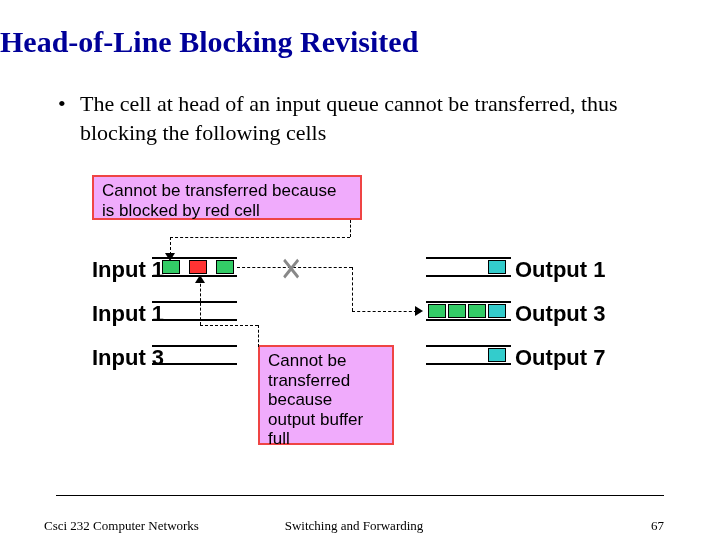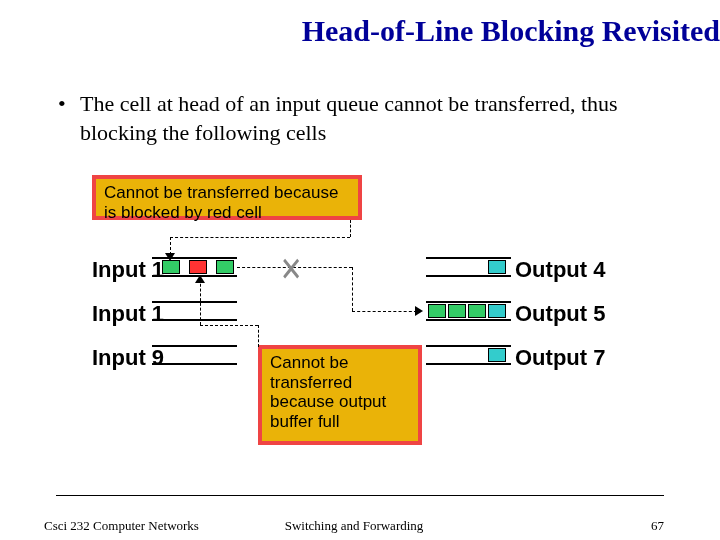--- a/index.html
+++ b/index.html
@@ -8,22 +8,22 @@
     height: 540px;
     background: #fff;
     font-family: "Comic Sans MS", "Chalkboard SE", "Segoe Script", cursive;
     position: relative;
     overflow: hidden;
   }
   .title {
     color: #000099;
     font-size: 30px;
     font-weight: bold;
-    text-align: right;
-    padding-top: 14px;
+    text-align: left;
+    padding-top: 25px;
   }
   .bullet {
     font-size: 22px;
     color: #000;
     position: absolute;
     top: 90px;
     left: 80px;
     right: 60px;
     line-height: 1.3;
   }
@@ -35,29 +35,29 @@
   }
   .diagram {
     position: absolute;
     top: 175px;
     left: 90px;
     width: 555px;
     height: 290px;
   }
   .note-box {
     position: absolute;
-    border: 4px solid #ef4444;
-    background: #eab308;
+    border: 2px solid #ef4444;
+    background: #f0abfc;
     padding: 4px 8px 18px 8px;
     font-family: Arial, Helvetica, sans-serif;
     font-size: 17px;
     line-height: 1.15;
   }
   .note-top { top: 0; left: 2px; width: 270px; height: 45px; }
-  .note-mid { top: 170px; left: 168px; width: 164px; height: 100px; }
+  .note-mid { top: 170px; left: 168px; width: 136px; height: 100px; }
   .port-label {
     position: absolute;
     font-family: Arial, Helvetica, sans-serif;
     font-size: 22px;
     font-weight: bold;
   }
   .in1 { top: 82px;  left: 2px; }
   .in2 { top: 126px; left: 2px; }
   .in3 { top: 170px; left: 2px; }
   .out1 { top: 82px;  left: 425px; }
@@ -131,23 +131,23 @@
 <div class="title">Head-of-Line Blocking Revisited</div>
 <div class="bullet">The cell at head of an input queue cannot be transferred, thus blocking the following cells</div>
 
 <div class="diagram">
 
   <div class="note-box note-top">Cannot be transferred because is blocked by red cell</div>
   <div class="note-box note-mid">Cannot be transferred because output buffer full</div>
 
   <div class="port-label in1">Input 1</div>
   <div class="port-label in2">Input 1</div>
-  <div class="port-label in3">Input 9</div>
-  <div class="port-label out1">Output 4</div>
-  <div class="port-label out2">Output 5</div>
+  <div class="port-label in3">Input 3</div>
+  <div class="port-label out1">Output 1</div>
+  <div class="port-label out2">Output 3</div>
   <div class="port-label out3">Output 7</div>
 
   <div class="queue q-in1"></div>
   <div class="queue q-in2"></div>
   <div class="queue q-in3"></div>
   <div class="queue q-out1"></div>
   <div class="queue q-out2"></div>
   <div class="queue q-out3"></div>
 
   <div class="cell green" style="top:85px; left:72px;"></div>

